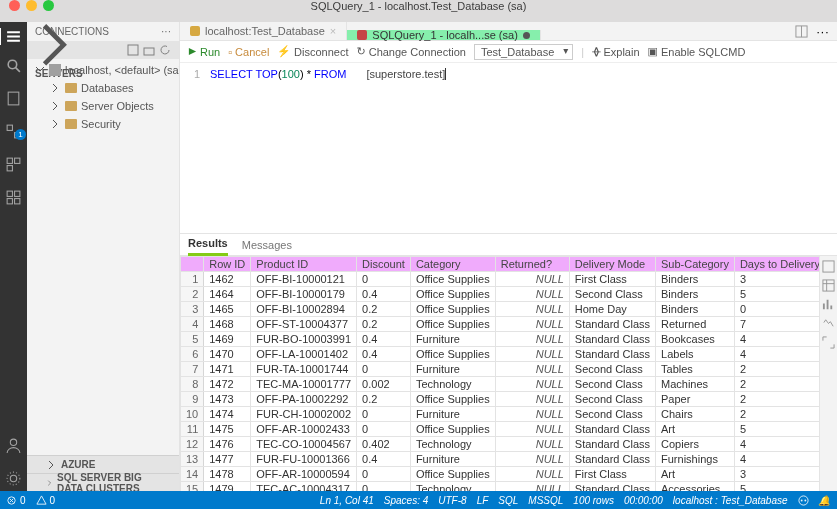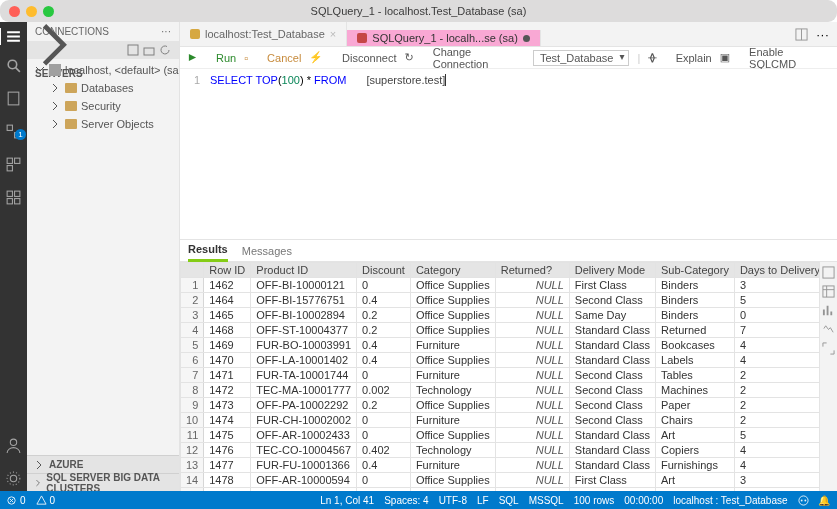--- a/index.html
+++ b/index.html
@@ -1,17 +1,17 @@
 <!DOCTYPE html>
 <html><head>
 <meta charset="utf-8">
 <style>
 * { margin: 0; padding: 0; box-sizing: border-box; font-family: -apple-system, "Segoe UI", sans-serif; }
 body { background: #fff; width: 837px; height: 509px; overflow: hidden; display: flex; flex-direction: column; }
-.titlebar { height: 22px; background: #dddcdc; display: flex; align-items: center; position: relative; border-radius: 9px; }
+.titlebar { height: 22px; background: #dddcdc; display: flex; position: relative; }
 .traffic { display: flex; gap: 6px; padding-left: 9px; }
 .dot { width: 11px; height: 11px; border-radius: 50%; }
 .dot.r { background: #ff5f57; } .dot.y { background: #febc2e; } .dot.g { background: #28c840; }
 .title { position: absolute; left: 0; right: 0; text-align: center; font-size: 11px; color: #3b3b3b; pointer-events: none; }
 .main { flex: 1; display: flex; min-height: 0; }
 .actbar { width: 27px; background: #333333; display: flex; flex-direction: column; align-items: center; padding-top: 6px; gap: 12px; }
 .actbar svg { width: 17px; height: 17px; opacity: .55; }
 .actbar .active svg { opacity: 1; }
 .actbar .active { border-left: 2px solid #fff; padding-left: 0; margin-left: -2px; width: 100%; display:flex; justify-content:center;}
 .actbar .spacer { flex: 1; }
@@ -21,57 +21,57 @@
 .conn-hdr { height: 19px; display: flex; align-items: center; padding: 0 8px; text-transform: uppercase; font-size: 10px; color: #666; justify-content:space-between;}
 .srv-hdr { height: 18px; background: #e4e4e4; display: flex; align-items: center; padding: 0 8px; font-size: 10px; font-weight: 600; color: #555; justify-content:space-between;}
 .hdr-icons { display:flex; gap:4px; }
 .hdr-icons svg { width:12px; height:12px; opacity:.7;}
 .tree { flex: 1; padding: 2px 0; overflow:hidden;}
 .tree-row { display: flex; align-items: center; height: 18px; padding-left: 8px; gap: 4px; white-space:nowrap;}
 .tree-row svg { width: 10px; height: 10px; flex-shrink:0;}
 .tree-row.l1 { padding-left: 8px; } .tree-row.l2 { padding-left: 24px; } 
 .folder { width:12px; height:10px; background:#cda55a; border-radius:1px; display:inline-block; flex-shrink:0;}
 .srv-icon { width:12px; height:12px; background:#a0a0a0; display:inline-block; flex-shrink:0;}
-.panel-row { height: 18px; background: #e4e4e4; display: flex; align-items: center; padding: 0 8px; font-size: 10px; font-weight: 600; color: #555; border-top:1px solid #d0d0d0;}
+.panel-row { height: 18px; background: #e4e4e4; display: flex; align-items: center; padding: 0 20px; font-size: 10px; font-weight: 600; color: #555; border-top:1px solid #d0d0d0;}
 .panel-row svg{width:10px;height:10px;margin-right:4px;}
 .editor { flex: 1; display: flex; flex-direction: column; min-width: 0; }
-.tabs { height: 25px; background: #f3f3f3; display: flex; align-items: stretch; border-bottom: 1px solid #e4e4e4; }
+.tabs { height: 19px; background: #f3f3f3; display: flex; align-items: stretch; border-bottom: 1px solid #e4e4e4; }
 .tab { display: flex; align-items: center; padding: 0 10px; gap: 5px; font-size: 11px; color: #666; border-right:1px solid #e4e4e4; }
-.tab.active { background: #f9a8d4; color: #333; margin-top: 8px; }
+.tab.active { background: #86efac; color: #333; margin-top: 8px; }
 .tab-ico { width:10px; height:10px; border-radius:2px; flex-shrink:0;}
 .tab-ico.db{ background:#d6a841;} .tab-ico.sql{ background:#c54646;}
 .tab .dirty { width:7px; height:7px; border-radius:50%; background:#555;}
 .tab-actions { margin-left: auto; display:flex; align-items:center; gap:8px; padding:0 8px;}
 .tab-actions svg { width:13px; height:13px; opacity:.6;}
 .toolbar { height: 22px; display: flex; align-items: center; padding: 0 8px; gap: 8px; font-size: 11px; color: #555; border-bottom:1px solid #eee;}
-.tb-btn { display:flex; align-items:center; gap:19px; }
+.tb-btn { display:flex; align-items:center; gap:3px; }
 .tb-btn.run { color:#2c8a2c;} .tb-btn.run svg{fill:#2c8a2c;width:9px;height:9px;}
 .tb-btn.cancel { color:#c78b3d;} 
 .tb-sep { color:#ccc; }
 .tb-sel { border:1px solid #ccc; padding:1px 18px 1px 6px; font-size:11px; background:#fff; position:relative; min-width:80px;}
 .tb-sel::after{content:"▾"; position:absolute; right:4px; top:0; font-size:10px;}
 .code { height: 16px; display: flex; font-family: Menlo, Consolas, monospace; font-size: 11px; padding: 3px 0 2px;}
 .gutter { width: 30px; text-align: right; color: #aaa; padding-right: 10px; }
 .code-txt .kw { color: #0000ff; } .code-txt .fn { color:#0000ff;} .code-txt .num{color:#098658;} .code-txt .id{color:#444;margin-left:17px;}
 .cursor { border-right:1px solid #333; }
 .code-wrap { height: 170px; padding-top:2px; background:#fff;}
 .res-tabs { height: 23px; display: flex; align-items:flex-end; gap: 14px; padding: 0 8px; font-size: 11px; border-bottom:1px solid #e4e4e4; border-top:1px solid #e4e4e4;}
 .res-tab { padding: 4px 0; color: #777; }
 .res-tab.active { color: #333; font-weight:600; border-bottom: 3px solid #84cc16; margin-bottom:-1px;}
 .grid-wrap { flex:1; display:flex; min-height:0;}
 .grid { flex:1; overflow: auto; font-family: Menlo, Consolas, monospace; font-size: 11px; color:#333;}
 .grid table { border-collapse: collapse; white-space: nowrap; }
 .grid th, .grid td { border: 1px solid #e3e3e3; padding: 1px 5px; text-align: left; height:14px; font-weight:normal;}
-.grid th { background: #e5e5e5; color:#444; position:sticky; top:0;}
+.grid th { background: #f0abfc; color:#444; position:sticky; top:0;}
 .grid td.idx { background:#f6f6f6; color:#666; text-align:right; border-right:1px solid #d6d6d6;}
 .grid .null { font-style: italic; color:#555;padding-left:40px;}
 .grid-side { width:18px; background:#f3f3f3; border-left:1px solid #e4e4e4; display:flex; flex-direction:column; align-items:center; padding-top:4px; gap:6px;}
 .grid-side svg{width:13px;height:13px; opacity:.6;}
 .status { height: 18px; background: #007acc; color: #fff; display: flex; align-items: center; font-size: 10px; padding: 0 6px; gap: 10px;}
-.status .right { margin-left: auto; display:flex; gap:10px;}
+.status .right { margin-left: auto; display:flex; gap:10px;font-style:italic;}
 .status svg { width:11px; height:11px; fill:#fff; opacity:.9;}
 .st-item{display:flex;align-items:center;gap:3px;}
 </style>
 </head>
 <body>
 
 <div class="titlebar">
   <div class="traffic">
     <div class="dot r"></div>
     <div class="dot y"></div>
@@ -155,28 +155,28 @@
               <path d="M2 1l4 4-4 4" stroke="#555" fill="none"></path>
             </svg>
             <span class="folder"></span>
             <span>Databases</span>
           </div>
           <div class="tree-row l2">
             <svg viewBox="0 0 10 10">
               <path d="M2 1l4 4-4 4" stroke="#555" fill="none"></path>
             </svg>
             <span class="folder"></span>
-            <span>Security</span>
+            <span>Server Objects</span>
           </div>
           <div class="tree-row l2">
             <svg viewBox="0 0 10 10">
               <path d="M2 1l4 4-4 4" stroke="#555" fill="none"></path>
             </svg>
             <span class="folder"></span>
-            <span>Server Objects</span>
+            <span>Security</span>
           </div>
         </div>
     </div>
     <div id="panels">
         <div class="panel-row">
           <svg viewBox="0 0 10 10">
             <path d="M2 1l4 4-4 4" stroke="#555" fill="none"></path>
           </svg>
           <span>AZURE</span>
         </div>
@@ -268,39 +268,39 @@
                 <td>First Class</td>
                 <td>Binders</td>
                 <td>3</td>
                 <td>Consumer</td>
               </tr>
             </tbody>
             <tbody>
               <tr>
                 <td class="idx">2</td>
                 <td>1464</td>
-                <td>OFF-BI-15776751</td>
+                <td>OFF-BI-10000179</td>
                 <td>0.4</td>
                 <td>Office Supplies</td>
                 <td class="null">NULL</td>
                 <td>Second Class</td>
                 <td>Binders</td>
                 <td>5</td>
                 <td>Consumer</td>
               </tr>
             </tbody>
             <tbody>
               <tr>
                 <td class="idx">3</td>
                 <td>1465</td>
                 <td>OFF-BI-10002894</td>
                 <td>0.2</td>
                 <td>Office Supplies</td>
                 <td class="null">NULL</td>
-                <td>Same Day</td>
+                <td>Home Day</td>
                 <td>Binders</td>
                 <td>0</td>
                 <td>Home Office</td>
               </tr>
             </tbody>
             <tbody>
               <tr>
                 <td class="idx">4</td>
                 <td>1468</td>
                 <td>OFF-ST-10004377</td>

